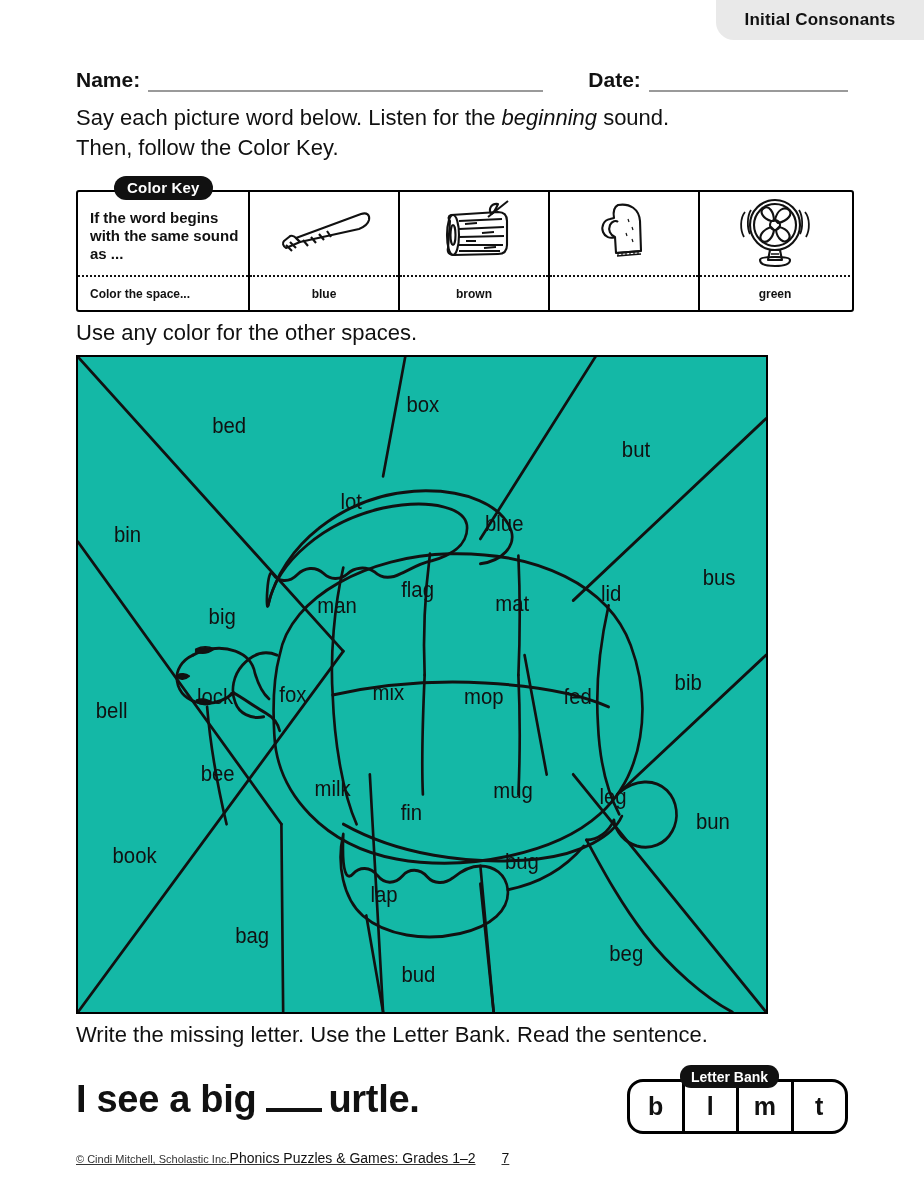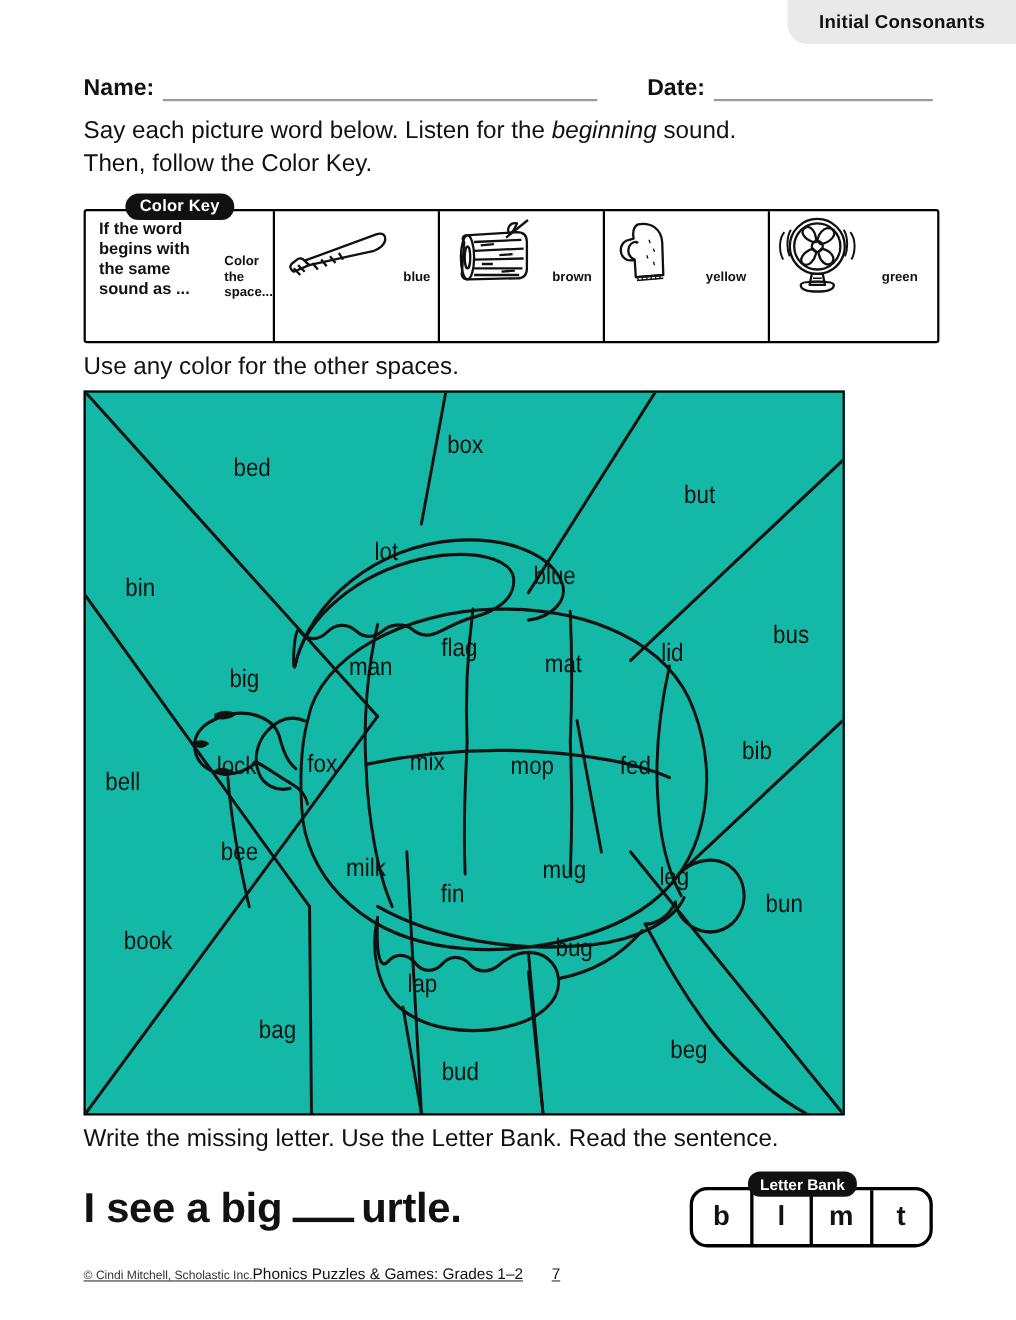--- a/index.html
+++ b/index.html
@@ -51,21 +51,21 @@
     position:absolute; left:36px; top:-16px;
     background:#111; color:#fff;
     border-radius:12px;
     padding:3px 13px 4px;
     font-size:15px; font-weight:bold;
     letter-spacing:.2px;
     z-index:3;
   }
   .ck-col {
     flex:0 0 auto;
-    display:flex; flex-direction:row;
+    display:flex; flex-direction:column;
     border-right:2.5px solid #000;
     position:relative;
   }
   .ck-col:last-child { border-right:none; }
   .ck-col.first { width:172px; }
   .ck-col.pic { width:150px; }
   .ck-top {
     height:83px;
     display:flex; align-items:center;
     position:relative;
@@ -238,21 +238,20 @@
             <path d="M27 40 C22 38 20 33 22 28 C24 24 28 23 30 25"></path>
             <path d="M28 56 L53 54" stroke-width="1.8"></path>
             <path d="M29 59 L53 57" stroke-width="1.5"></path>
             <path d="M30 56 L30 59 M34 56 L34 59 M38 55 L38 58 M42 55 L42 58 M46 55 L46 58 M50 54 L50 57" stroke-width="1.2"></path>
             <path d="M40 22 L41 25 M44 30 L45 33 M38 36 L39 39 M44 42 L45 45" stroke-width="1.2"></path>
           </g>
         </svg>
       </span>
     </div>
     <div class="ck-dotted"></div>
-    <div class="ck-bot">yellow</div>
   </div>
 
   <div class="ck-col pic">
     <div class="ck-top">
       <span>
         <svg width="86" height="76" viewBox="0 0 86 76">
           <g fill="none" stroke="#111" stroke-width="2.1" stroke-linejoin="round">
             <circle cx="43" cy="31" r="25"></circle>
             <circle cx="43" cy="31" r="21"></circle>
             <circle cx="43" cy="31" r="5"></circle>

